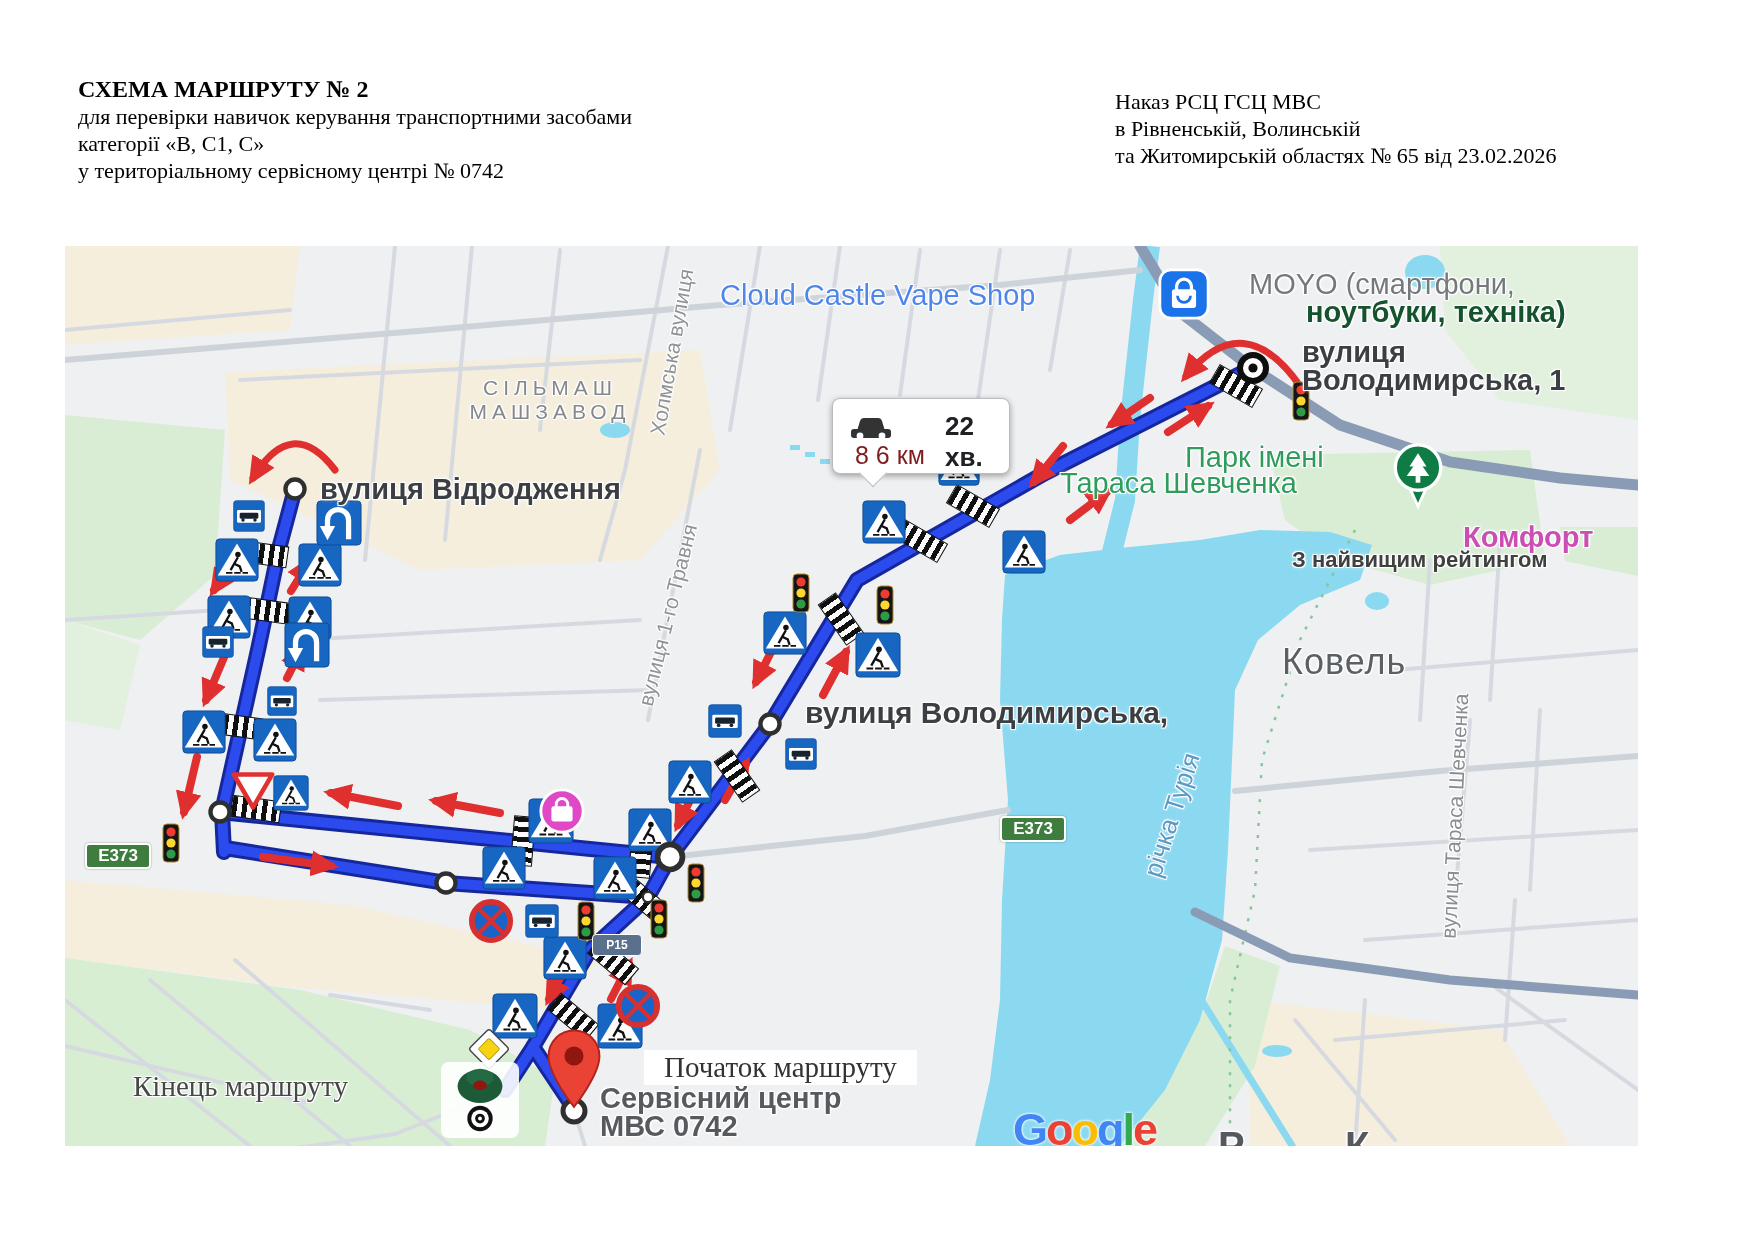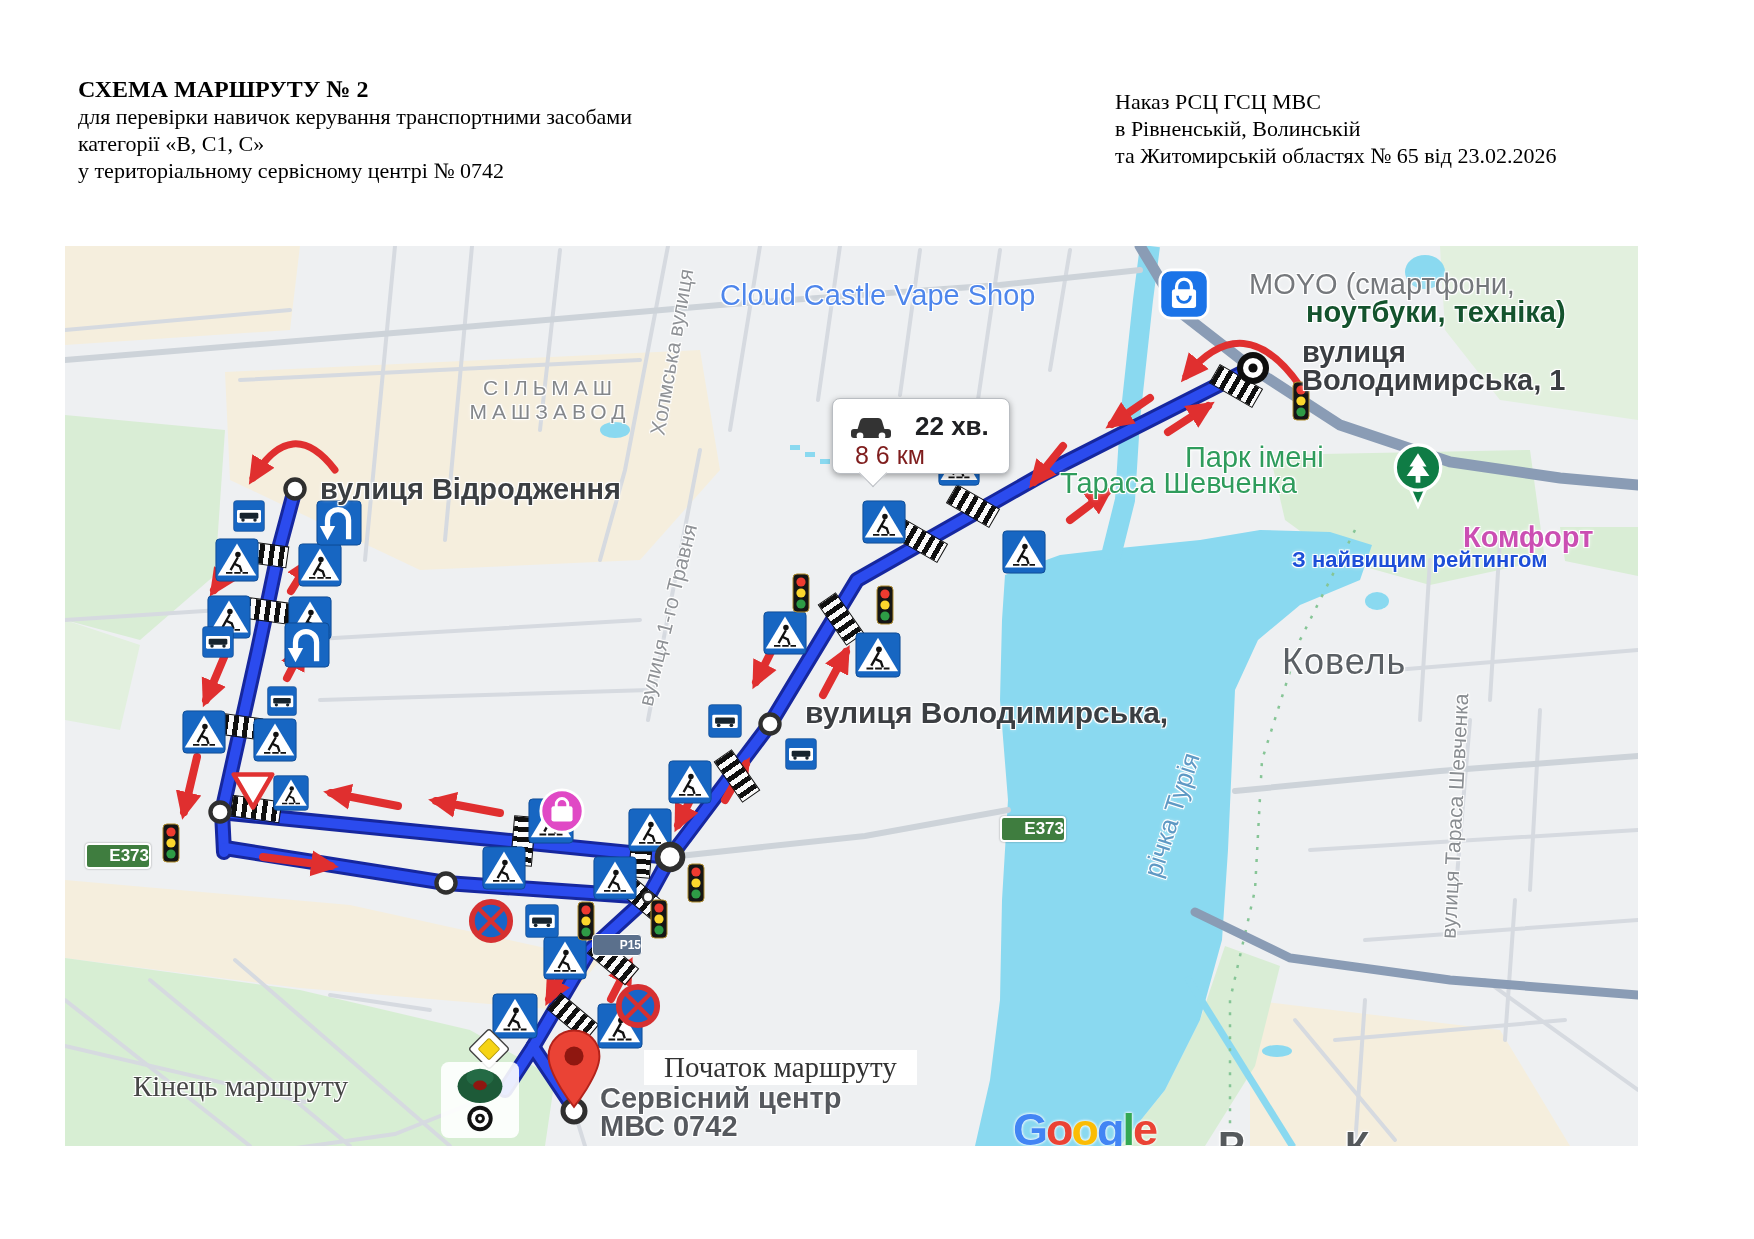--- a/index.html
+++ b/index.html
@@ -11,29 +11,29 @@
   .hdr .l{font-size:22px;line-height:27px;}
   
   .map{position:absolute;left:65px;top:246px;width:1573px;height:900px;background:#eef0f2;overflow:hidden;}
   .map svg.base{position:absolute;left:0;top:0;}
   .icn{position:absolute;}
   .zeb{position:absolute;width:48px;height:20px;border:1px solid #101010;
        background:repeating-linear-gradient(90deg,#101010 0 5px,#fafafa 5px 10px);}
   .lbl{position:absolute;white-space:nowrap;font-weight:700;color:#3b3e42;
        text-shadow:-1px -1px 0 #fff,1px -1px 0 #fff,-1px 1px 0 #fff,1px 1px 0 #fff,0 0 4px #fff;}
   .rot{transform-origin:center;}
-  .shield{position:absolute;display:inline-block;font-weight:700;text-align:right;
+  .shield{position:absolute;display:inline-block;font-weight:700;text-align:center;
           font-size:17px;line-height:22px;color:#fff;border-radius:4px;}
   .e373{width:62px;height:22px;background:#3f7d3f;border:2px solid #fff;box-shadow:0 0 2px rgba(0,0,0,.4);}
   .p15{width:48px;height:20px;background:#5b708c;border:1px solid #fff;font-size:12px;line-height:20px;}
   .bubble{position:absolute;left:767px;top:152px;width:176px;height:74px;background:#fff;
           border:1px solid #b9bdc2;border-radius:8px;box-shadow:0 2px 6px rgba(0,0,0,.35);}
   .bubble .tail{position:absolute;left:30px;bottom:-10px;width:19px;height:19px;background:#fff;
           border-right:1px solid #b9bdc2;border-bottom:1px solid #b9bdc2;transform:rotate(45deg);}
-  .bubble .dur{position:absolute;left:82px;top:12px;font-weight:700;font-size:26px;color:#202124;}
+  .bubble .dur{position:absolute;left:112px;top:12px;font-weight:700;font-size:26px;color:#202124;}
   .bubble .dst{position:absolute;left:16px;top:42px;font-size:25px;color:#7f1d1d;margin-left:6px;}
   .glogo{position:absolute;left:948px;top:858px;font-size:45px;font-weight:700;letter-spacing:-2px;
          text-shadow:0 0 3px #fff,0 0 3px #fff;}
   .gl0,.gl3{color:#4285F4}.gl1,.gl5{color:#EA4335}.gl2{color:#FBBC05}.gl4{color:#34A853}
   .serifLbl{font-family:"Liberation Serif",serif;font-weight:400;}
 </style>
 </head>
 <body>
 
 <svg width="0" height="0" style="position:absolute" aria-hidden="true">
@@ -466,21 +466,21 @@
     <div class="lbl" style="left:1237px;top:90px;font-size:29px">вулиця</div>
     <div class="lbl" style="left:1237px;top:118px;font-size:29px">Володимирська, 1</div>
     <div class="lbl" style="left:370px;top:130px;width:230px;text-align:center;font-size:21px;letter-spacing:5px;color:#84878b;font-weight:500">
       <div>СІЛЬМАШ</div>
       <div>МАШЗАВОД</div>
     </div>
     <div class="lbl" style="left:255px;top:227px;font-size:29px">вулиця Відродження</div>
     <div class="lbl" style="left:1120px;top:195px;font-size:29px;color:#2f9c5c;font-weight:500">Парк імені</div>
     <div class="lbl" style="left:995px;top:221px;font-size:29px;color:#2f9c5c;font-weight:500">Тараса Шевченка</div>
     <div class="lbl" style="left:1398px;top:275px;font-size:29px;color:#cb4fb3">Комфорт</div>
-    <div class="lbl" style="left:1227px;top:301px;font-size:22px;color:#1d4ed8">З найвищим рейтингом</div>
+    <div class="lbl" style="left:1227px;top:301px;font-size:22px;color:#404040">З найвищим рейтингом</div>
     <div class="lbl" style="left:1217px;top:395px;font-size:36px;color:#5b6065;font-weight:500;letter-spacing:1px">Ковель</div>
     <div class="lbl" style="left:740px;top:450px;font-size:30px">вулиця Володимирська,</div>
     <div class="lbl rot" style="left:1040px;top:510px;font-size:26px;color:#5e99c4;font-weight:500;transform:translate(-50%,-50%) rotate(-72deg);left:1107px;top:569px">річка Турія</div>
     <div class="lbl rot" style="font-size:21px;color:#898d91;font-weight:500;transform:translate(-50%,-50%) rotate(-87deg);left:1390px;top:570px">вулиця Тараса Шевченка</div>
     <div class="lbl rot" style="font-size:21px;color:#8f9296;font-weight:500;transform:translate(-50%,-50%) rotate(-80deg);left:607px;top:106px">Холмська вулиця</div>
     <div class="lbl rot" style="font-size:21px;color:#8f9296;font-weight:500;transform:translate(-50%,-50%) rotate(-76deg);left:603px;top:369px">вулиця 1-го Травня</div>
     <div class="lbl serifLbl" style="left:68px;top:824px;font-size:29px;color:#474747">Кінець маршруту</div>
     <div class="lbl serifLbl" style="left:579px;top:804px;font-size:29px;color:#333;background:#fff;padding:1px 20px">Початок маршруту</div>
     <div class="lbl" style="left:535px;top:836px;font-size:29px;color:#56595e">Сервісний центр</div>
     <div class="lbl" style="left:535px;top:864px;font-size:29px;color:#56595e">МВС 0742</div>

